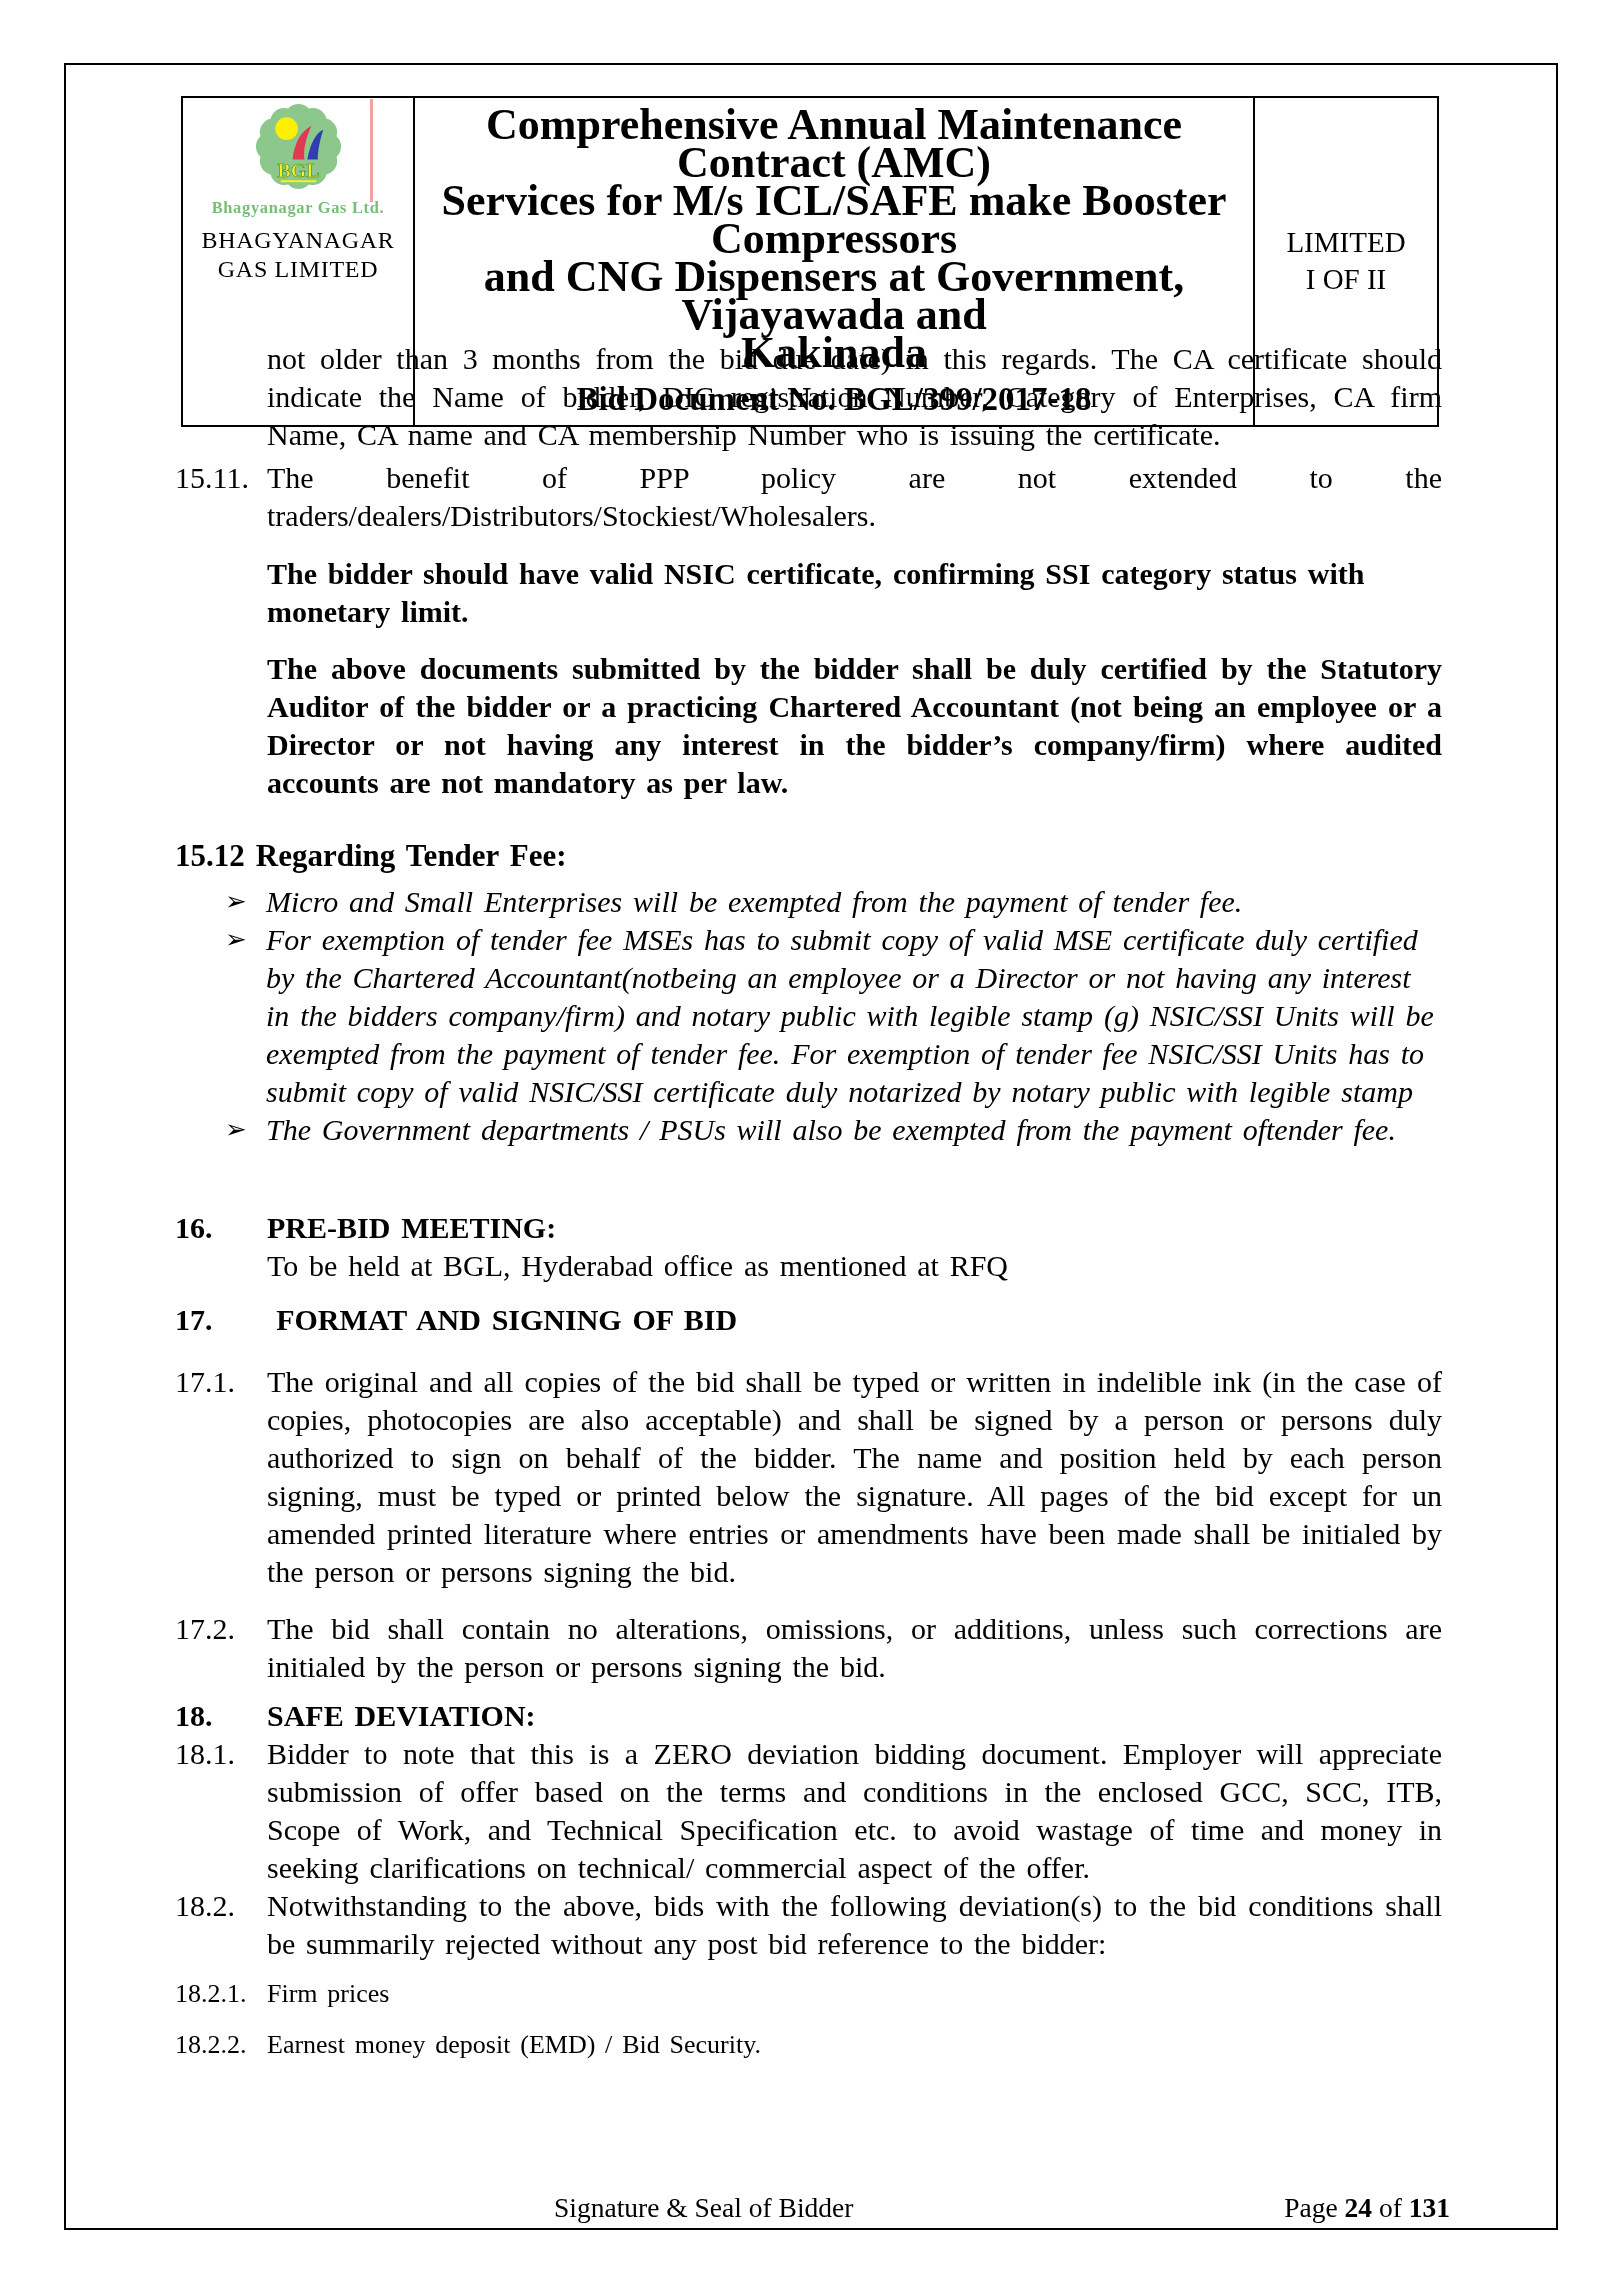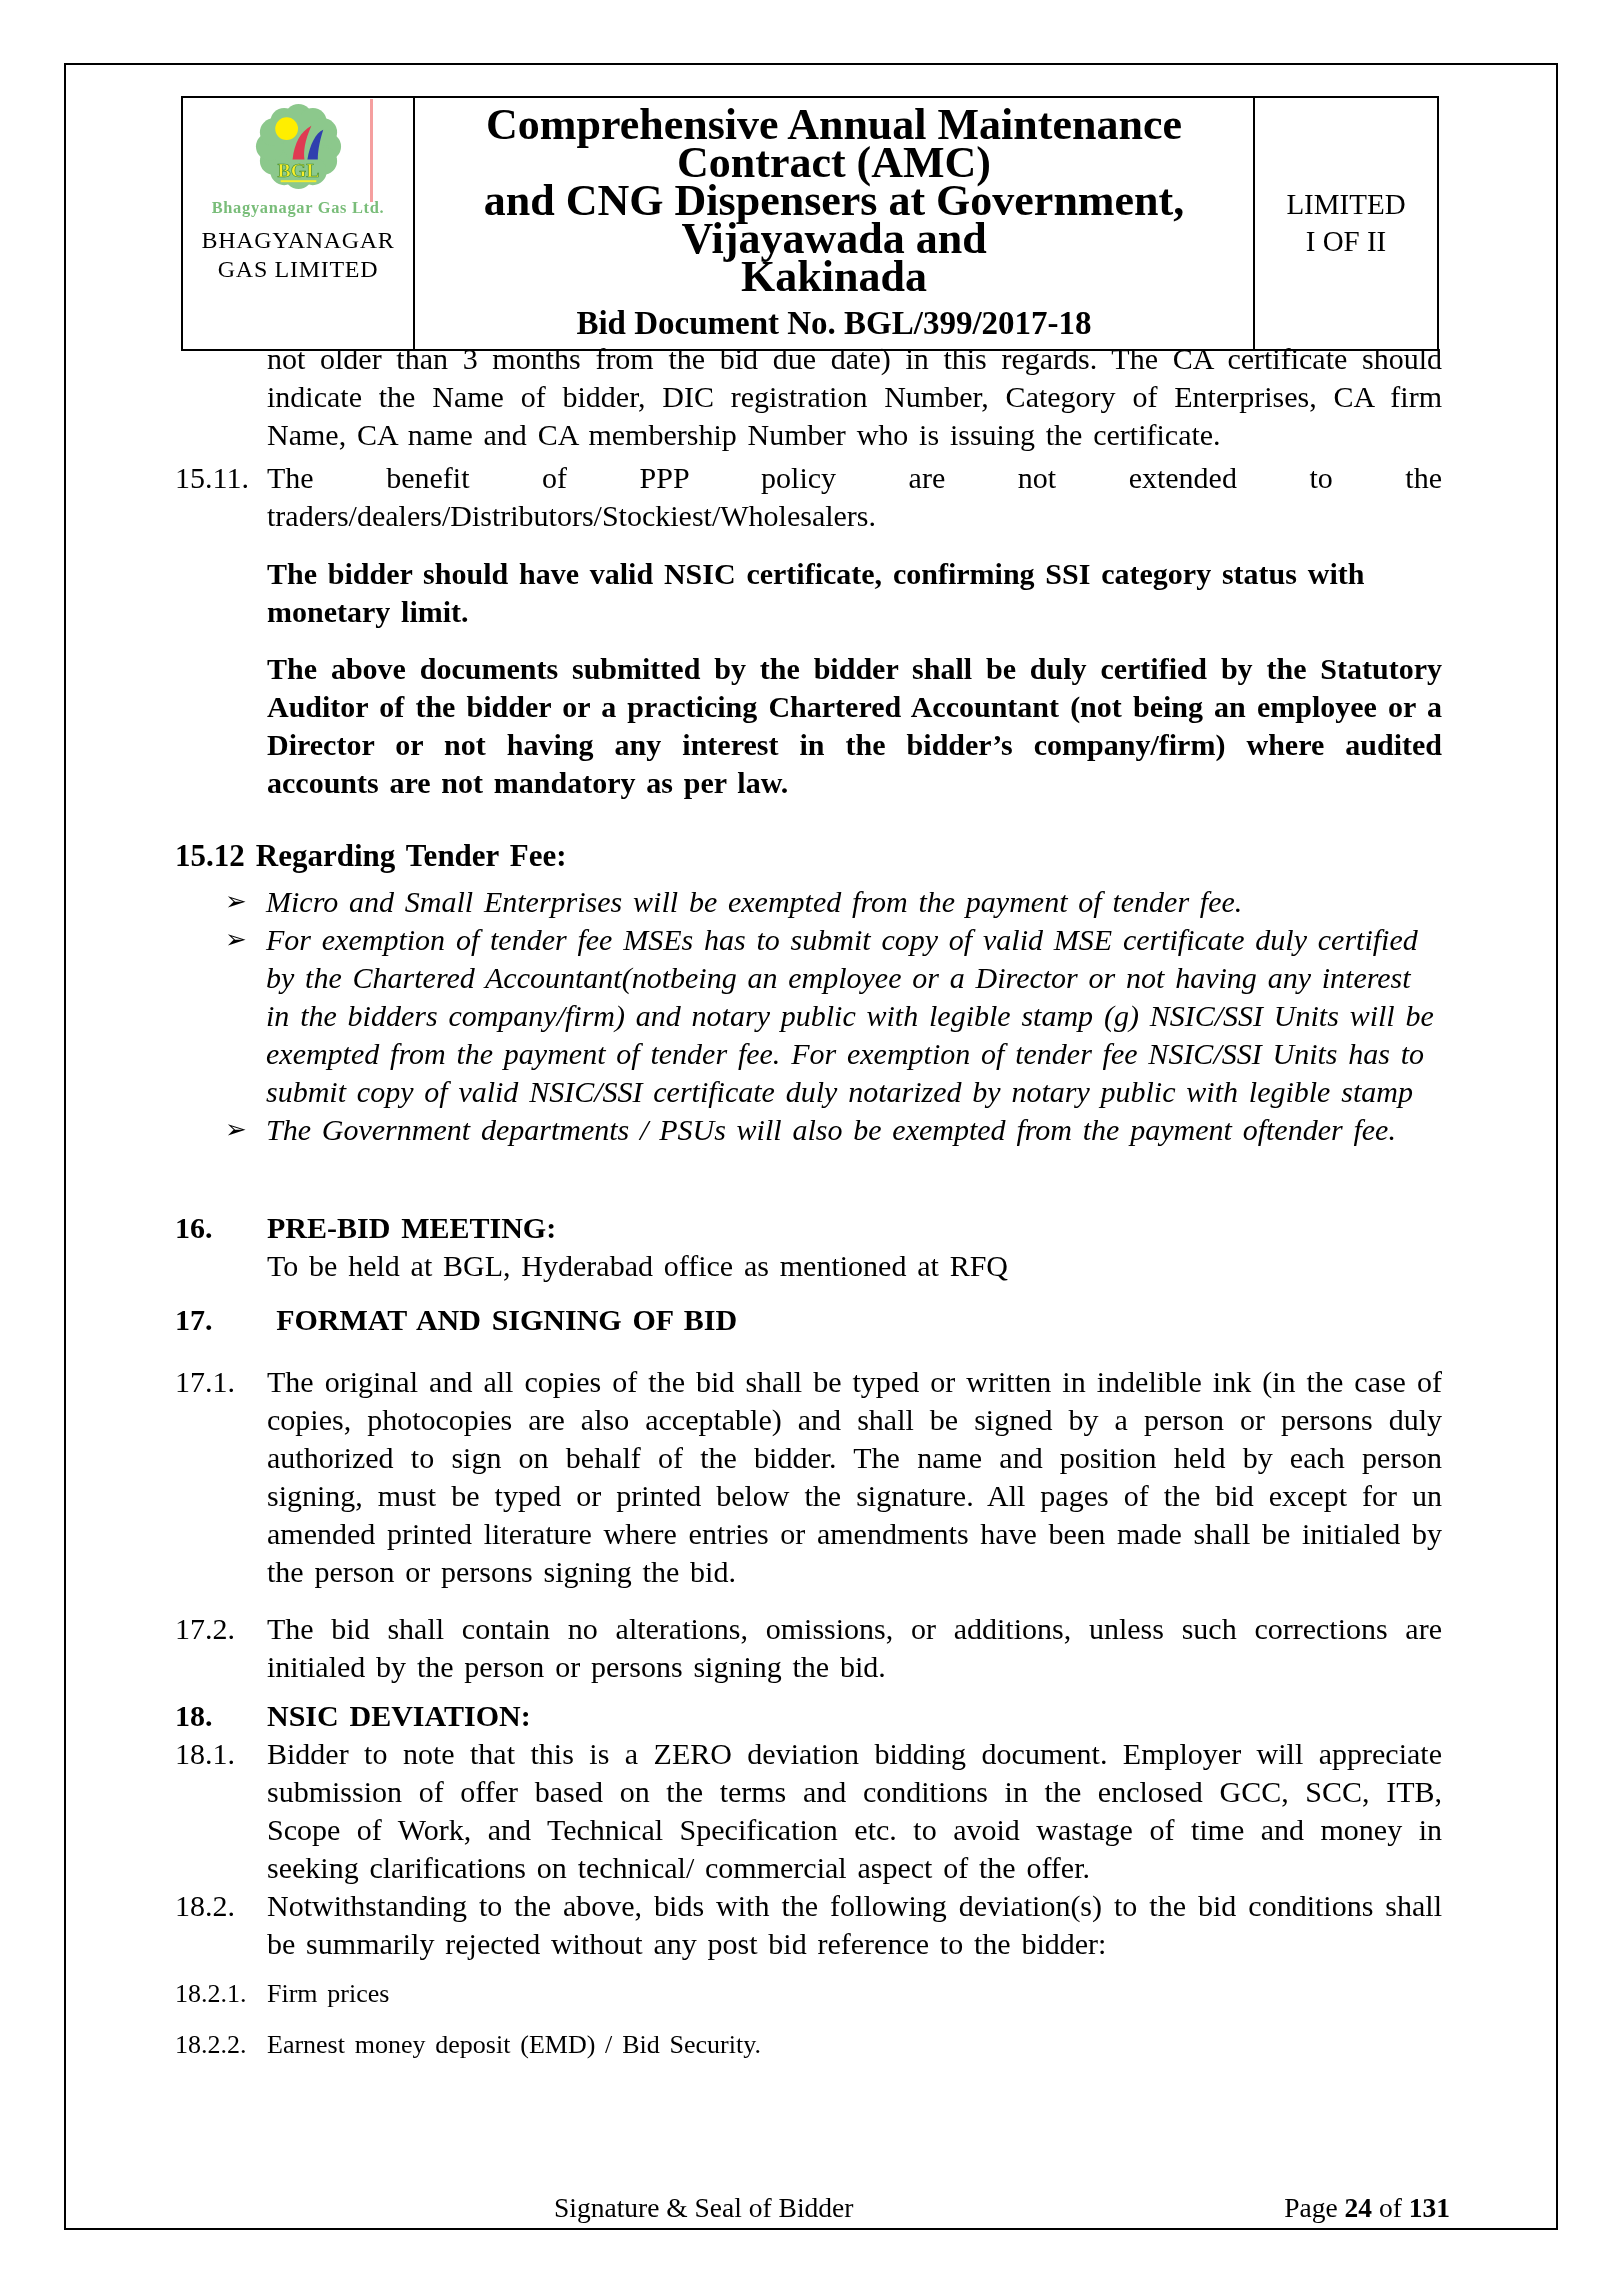--- a/index.html
+++ b/index.html
@@ -107,20 +107,21 @@
         </svg>
         <div class="logo-caption">Bhagyanagar Gas Ltd.</div>
         <div class="company-name">
           <div>BHAGYANAGAR</div>
           <div>GAS LIMITED</div>
         </div>
       </div>
 
       <div class="cell-title">
         <div class="title-line">Comprehensive Annual Maintenance Contract (AMC)</div>
+        <div class="title-line">Services for M/s ICL/SAFE make Booster Compressors</div>
         <div class="title-line">and CNG Dispensers at Government, Vijayawada and</div>
         <div class="title-line">Kakinada</div>
         <div class="bid-doc">Bid Document No. BGL/399/2017-18</div>
       </div>
 
       <div class="cell-volume">
         <div>LIMITED</div>
         <div>I OF II</div>
       </div>
     </div>
@@ -171,21 +172,21 @@
         <div class="ptext justify">The original and all copies of the bid shall be typed or written in indelible ink (in the case of copies, photocopies are also acceptable) and shall be signed by a person or persons duly authorized to sign on behalf of the bidder. The name and position held by each person signing, must be typed or printed below the signature. All pages of the bid except for un amended printed literature where entries or amendments have been made shall be initialed by the person or persons signing the bid.</div>
       </div>
 
       <div class="row mt30">
         <span class="num">17.2.</span>
         <div class="ptext justify">The bid shall contain no alterations, omissions, or additions, unless such corrections are initialed by the person or persons signing the bid.</div>
       </div>
 
       <div class="row mt16">
         <span class="num b">18.</span>
-        <div class="ptext sec-heading">NSIC DEVIATION:</div>
+        <div class="ptext sec-heading">SAFE DEVIATION:</div>
       </div>
 
       <div class="row">
         <span class="num">18.1.</span>
         <div class="ptext justify">Bidder to note that this is a ZERO deviation bidding document. Employer will appreciate submission of offer based on the terms and conditions in the enclosed GCC, SCC, ITB, Scope of Work, and Technical Specification etc. to avoid wastage of time and money in seeking clarifications on technical/ commercial aspect of the offer.</div>
       </div>
 
       <div class="row">
         <span class="num">18.2.</span>
         <div class="ptext justify">Notwithstanding to the above, bids with the following deviation(s) to the bid conditions shall be summarily rejected without any post bid reference to the bidder:</div>

